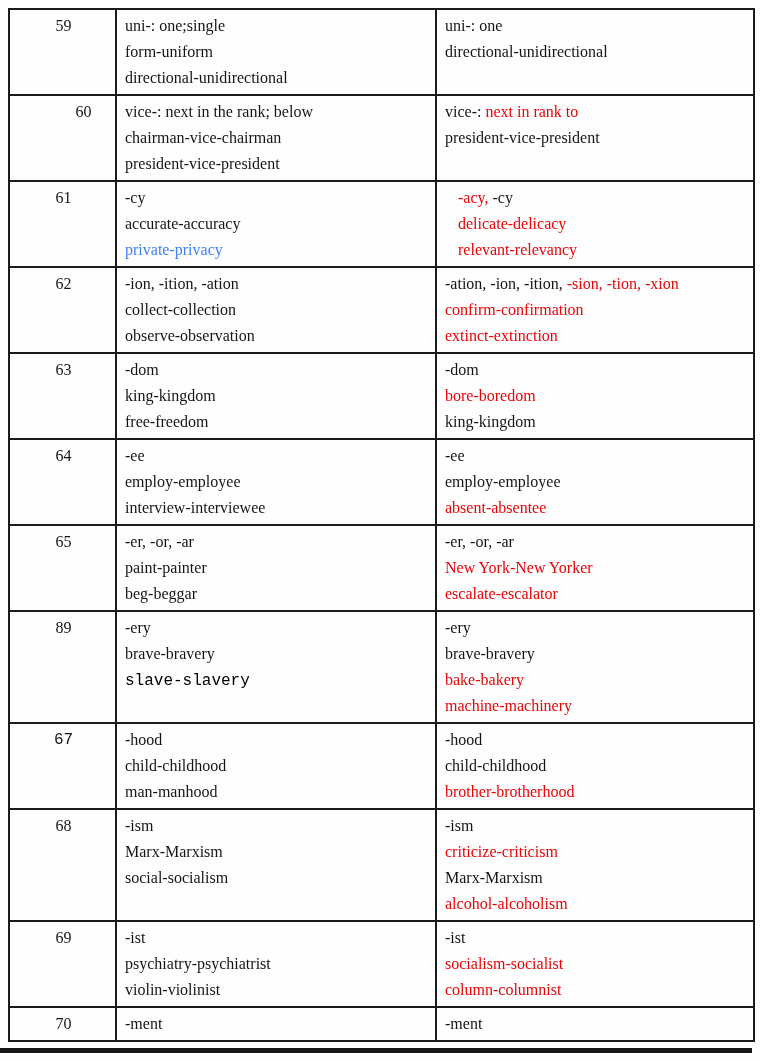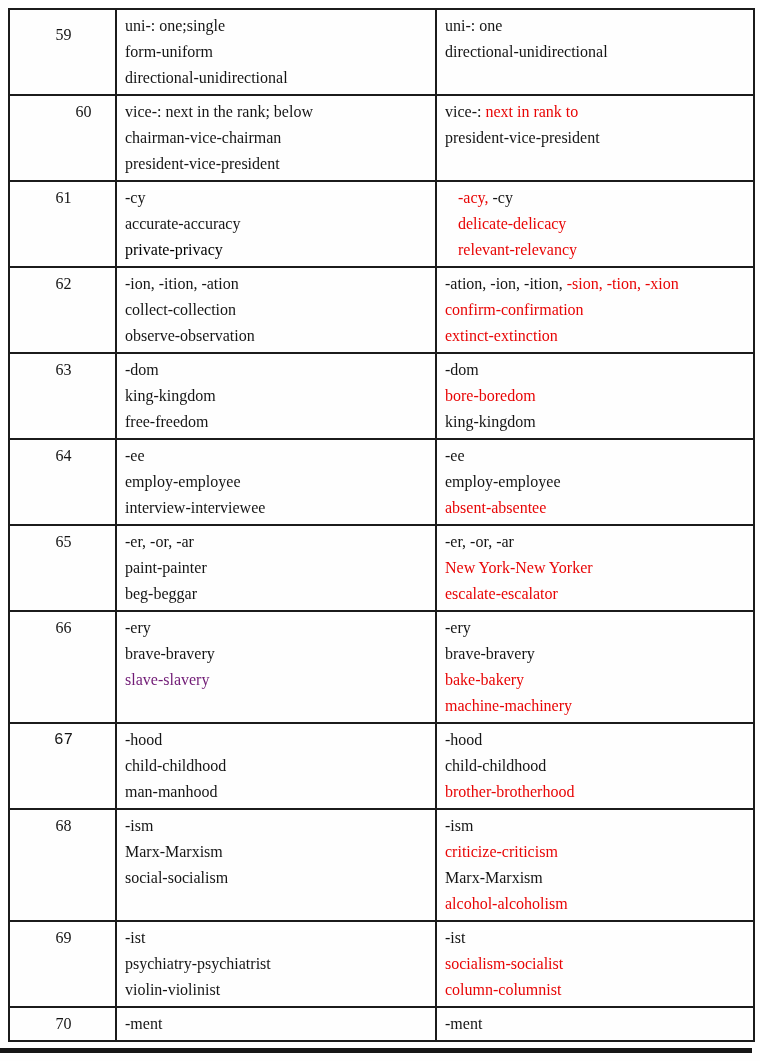--- a/index.html
+++ b/index.html
@@ -48,21 +48,21 @@
 <div class="page">
   <table class="wf-table">
     <colgroup>
       <col style="width:107px">
       <col style="width:320px">
       <col style="width:318px">
     </colgroup>
     <tbody id="rows">
         <tr>
           <td class="num-cell" style="border-color: rgb(27, 27, 27);">
-            <div class="line num" style="color: rgb(21, 21, 21); margin-top: 9px;">59</div>
+            <div class="line num" style="color: rgb(21, 21, 21);">59</div>
           </td>
           <td class="prompt-cell" style="border-color: rgb(27, 27, 27);">
             <div class="line"><span style="color: rgb(21, 21, 21);">uni-: one;single</span></div>
             <div class="line"><span style="color: rgb(21, 21, 21);">form-uniform</span></div>
             <div class="line"><span style="color: rgb(21, 21, 21);">directional-unidirectional</span></div>
           </td>
           <td class="answer-cell" style="border-color: rgb(27, 27, 27);">
             <div class="line"><span style="color: rgb(21, 21, 21);">uni-: one</span></div>
             <div class="line"><span style="color: rgb(21, 21, 21);">directional-unidirectional</span></div>
           </td>
@@ -81,21 +81,21 @@
             <div class="line"><span style="color: rgb(21, 21, 21);">president-vice-president</span></div>
           </td>
         </tr>
         <tr>
           <td class="num-cell" style="border-color: rgb(27, 27, 27);">
             <div class="line num" style="color: rgb(21, 21, 21);">61</div>
           </td>
           <td class="prompt-cell" style="border-color: rgb(27, 27, 27);">
             <div class="line"><span style="color: rgb(21, 21, 21);">-cy</span></div>
             <div class="line"><span style="color: rgb(21, 21, 21);">accurate-accuracy</span></div>
-            <div class="line"><span style="color: #000000;">private-privacy</span></div>
+            <div class="line"><span style="color: #3b82f6;">private-privacy</span></div>
           </td>
           <td class="answer-cell" style="border-color: rgb(27, 27, 27); padding-left: 21px;">
             <div class="line"><span style="color: rgb(232, 5, 5);">-acy,</span><span style="color: rgb(21, 21, 21);"> -cy</span></div>
             <div class="line"><span style="color: rgb(232, 5, 5);">delicate-delicacy</span></div>
             <div class="line"><span style="color: rgb(232, 5, 5);">relevant-relevancy</span></div>
           </td>
         </tr>
         <tr>
           <td class="num-cell" style="border-color: rgb(27, 27, 27);">
             <div class="line num" style="color: rgb(21, 21, 21);">62</div>
@@ -151,26 +151,26 @@
             <div class="line"><span style="color: rgb(21, 21, 21);">beg-beggar</span></div>
           </td>
           <td class="answer-cell" style="border-color: rgb(27, 27, 27);">
             <div class="line"><span style="color: rgb(21, 21, 21);">-er, -or, -ar</span></div>
             <div class="line"><span style="color: rgb(232, 5, 5);">New York-New Yorker</span></div>
             <div class="line"><span style="color: rgb(232, 5, 5);">escalate-escalator</span></div>
           </td>
         </tr>
         <tr>
           <td class="num-cell" style="border-color: rgb(27, 27, 27);">
-            <div class="line num" style="color: rgb(21, 21, 21);">66</div>
+            <div class="line num" style="color: rgb(21, 21, 21);">89</div>
           </td>
           <td class="prompt-cell" style="border-color: rgb(27, 27, 27);">
             <div class="line"><span style="color: rgb(21, 21, 21);">-ery</span></div>
             <div class="line"><span style="color: rgb(21, 21, 21);">brave-bravery</span></div>
-            <div class="line"><span style="color: #701a75;">slave-slavery</span></div>
+            <div class="line"><span style="color: #000000; font-family: Liberation Mono, monospace;">slave-slavery</span></div>
           </td>
           <td class="answer-cell" style="border-color: rgb(27, 27, 27);">
             <div class="line"><span style="color: rgb(21, 21, 21);">-ery</span></div>
             <div class="line"><span style="color: rgb(21, 21, 21);">brave-bravery</span></div>
             <div class="line"><span style="color: rgb(232, 5, 5);">bake-bakery</span></div>
             <div class="line"><span style="color: rgb(232, 5, 5);">machine-machinery</span></div>
           </td>
         </tr>
         <tr>
           <td class="num-cell" style="border-color: rgb(27, 27, 27);">

